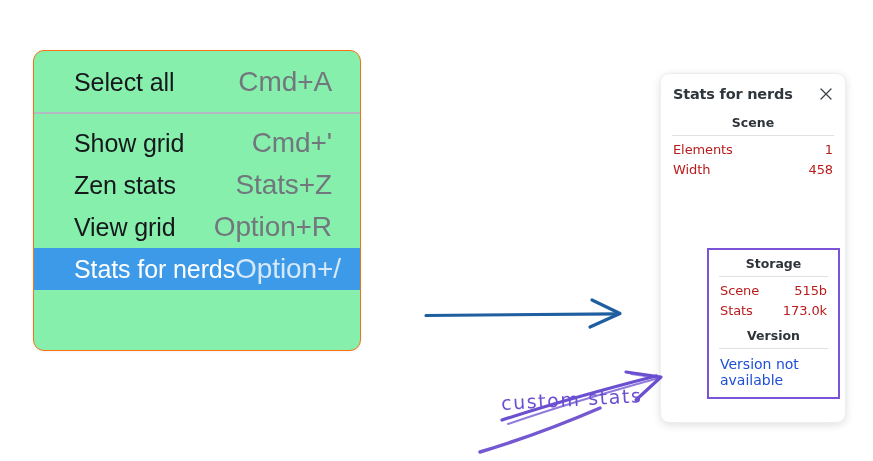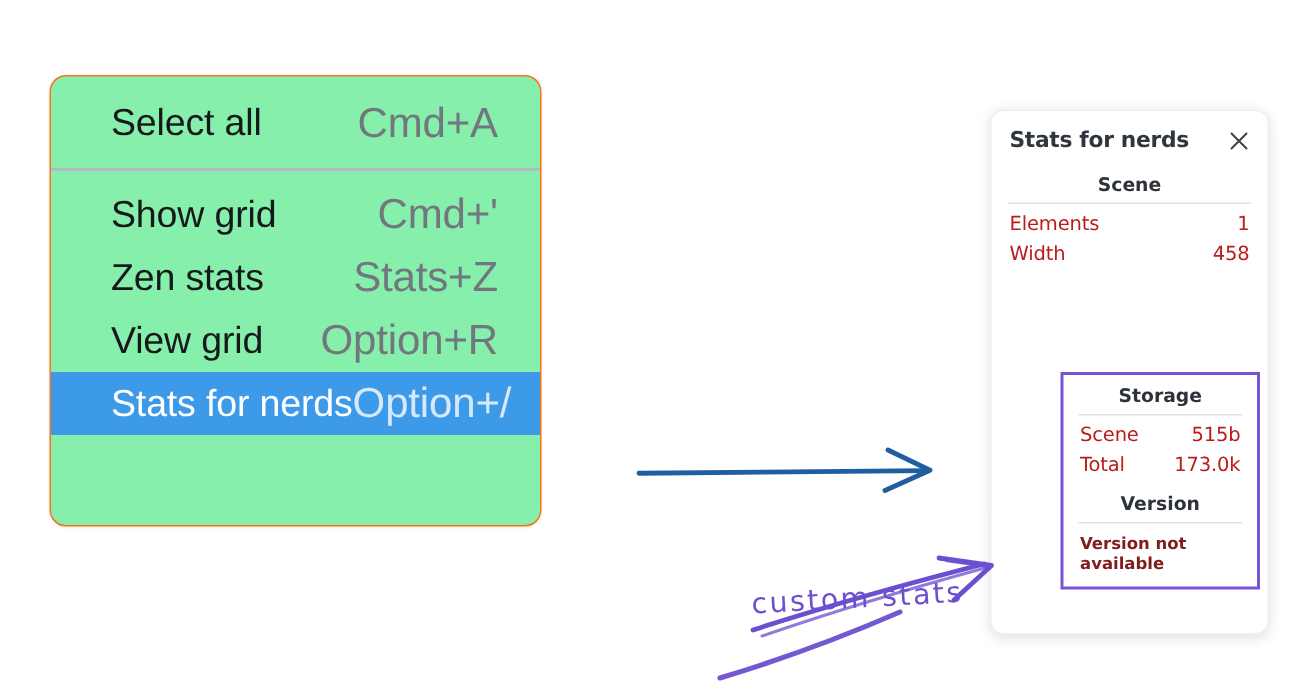--- a/index.html
+++ b/index.html
@@ -69,21 +69,21 @@
   }
   .divider{height:1px;background:#dfe1e4;margin:0 11px 4px;}
   .kv{
     display:flex;justify-content:space-between;align-items:baseline;
     padding:2px 12px 3px;
     font-size:13px;color:#b91c1c;
   }
   .kv .k{letter-spacing:-.1px;}
   .kv .v{letter-spacing:-.1px;}
   .plain-row{
-    padding:3px 12px 3px;font-size:11px;color:#7f1d1d;font-weight:bold;
+    padding:3px 12px 3px;font-size:14px;color:#1d4ed8;
   }
   .scene-block{padding-bottom:4px;}
   .hl-box{
     position:absolute;left:11px;right:5px;top:174px;
     border:2px solid #7b52d8;
     box-sizing:border-box;
     padding-top:4px;padding-bottom:6px;margin-left:35px;
   }
   .hl-box .kv,.hl-box .plain-row{padding-left:11px;padding-right:11px;}
   .hl-box .divider{margin-left:10px;margin-right:10px;}
@@ -164,21 +164,21 @@
     </div>
 
     <div class="hl-box">
       <div class="section-head">Storage</div>
       <div class="divider"></div>
       <div class="kv">
         <span class="k">Scene</span>
         <span class="v">515b</span>
       </div>
       <div class="kv">
-        <span class="k">Total</span>
+        <span class="k">Stats</span>
         <span class="v">173.0k</span>
       </div>
       <div class="section-head" style="padding-top:7px;">Version</div>
       <div class="divider"></div>
       <div class="plain-row">Version not available</div>
     </div>
 
   </div>
 
   <svg class="anno" id="blue-arrow" width="210" height="40" viewBox="0 0 210 40">

